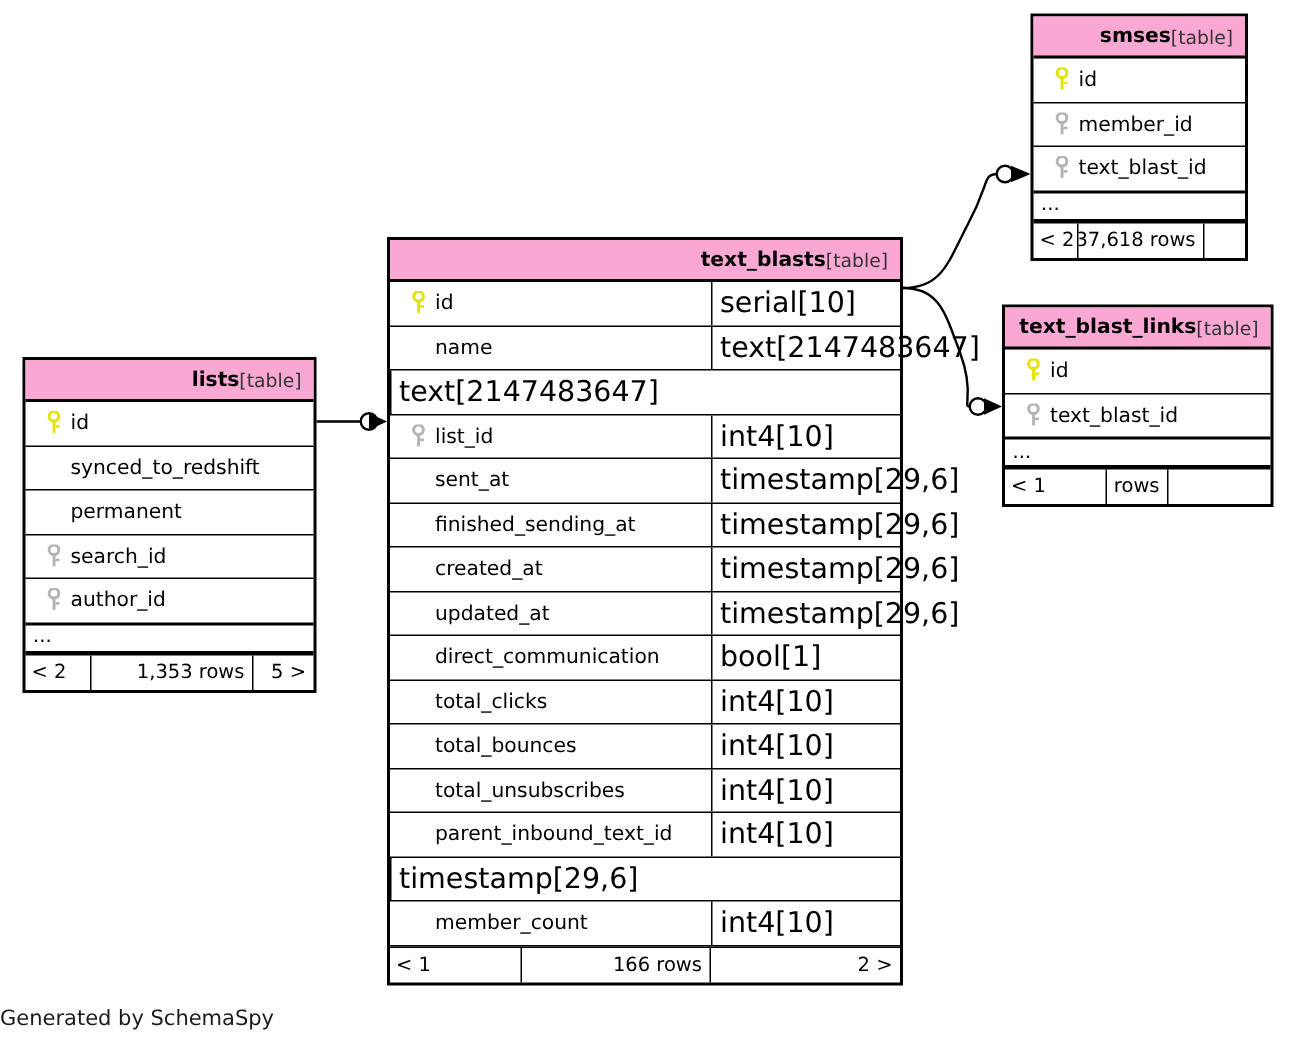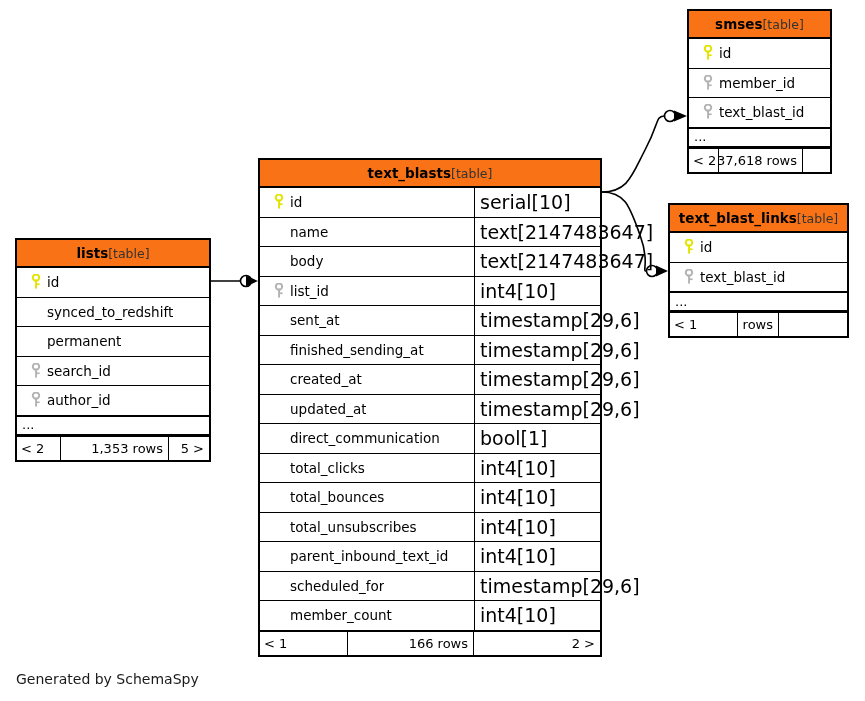--- a/index.html
+++ b/index.html
@@ -37,22 +37,22 @@
     position: absolute;
     background: #ffffff;
     border: 2px solid #000000;
     box-sizing: border-box;
     z-index: 2;
   }
 
   .tbl-header {
     display: flex;
     align-items: center;
-    justify-content: center;
-    background: #f97316;
+    justify-content: flex-end;
+    background: #f9a8d4;
     border-bottom: 2px solid #000000;
     box-sizing: border-box;
     padding: 0 8px;
     height: 28px;
   }
   .tbl-name {
     font-weight: bold;
     font-size: 13.5px;
     letter-spacing: 0px;
     white-space: nowrap;
@@ -247,24 +247,20 @@
       <div class="col-name">
         <span class="key-slot empty"></span>
         <span class="col-label">name</span>
       </div>
       <div class="col-type">
         <span class="type-label">text[2147483647]</span>
       </div>
     </div>
 
     <div class="tbl-row">
-      <div class="col-name">
-        <span class="key-slot empty"></span>
-        <span class="col-label">body</span>
-      </div>
       <div class="col-type">
         <span class="type-label">text[2147483647]</span>
       </div>
     </div>
 
     <div class="tbl-row">
       <div class="col-name">
         <span class="key-slot">
           <svg width="10" height="16" viewBox="0 0 10 16" xmlns="http://www.w3.org/2000/svg">
               <circle cx="5" cy="3.6" r="3.2" fill="none" stroke="#b3b3b3" stroke-width="2"></circle>
@@ -363,24 +359,20 @@
       <div class="col-name">
         <span class="key-slot empty"></span>
         <span class="col-label">parent_inbound_text_id</span>
       </div>
       <div class="col-type">
         <span class="type-label">int4[10]</span>
       </div>
     </div>
 
     <div class="tbl-row">
-      <div class="col-name">
-        <span class="key-slot empty"></span>
-        <span class="col-label">scheduled_for</span>
-      </div>
       <div class="col-type">
         <span class="type-label">timestamp[29,6]</span>
       </div>
     </div>
 
     <div class="tbl-row">
       <div class="col-name">
         <span class="key-slot empty"></span>
         <span class="col-label">member_count</span>
       </div>
@@ -552,15 +544,15 @@
 
     <div class="ellipsis-row">...</div>
 
     <div class="footer-row">
       <div class="footer-cell prev">&lt; 1</div>
       <div class="footer-cell count">2 rows</div>
       <div class="footer-cell next"></div>
     </div>
   </div>
 
-  <div class="credit" style="left:16px; top:671px;">Generated by SchemaSpy</div>
+  <div class="credit" style="left:0; top:671px;">Generated by SchemaSpy</div>
 
 </div>
 
 </body></html>

